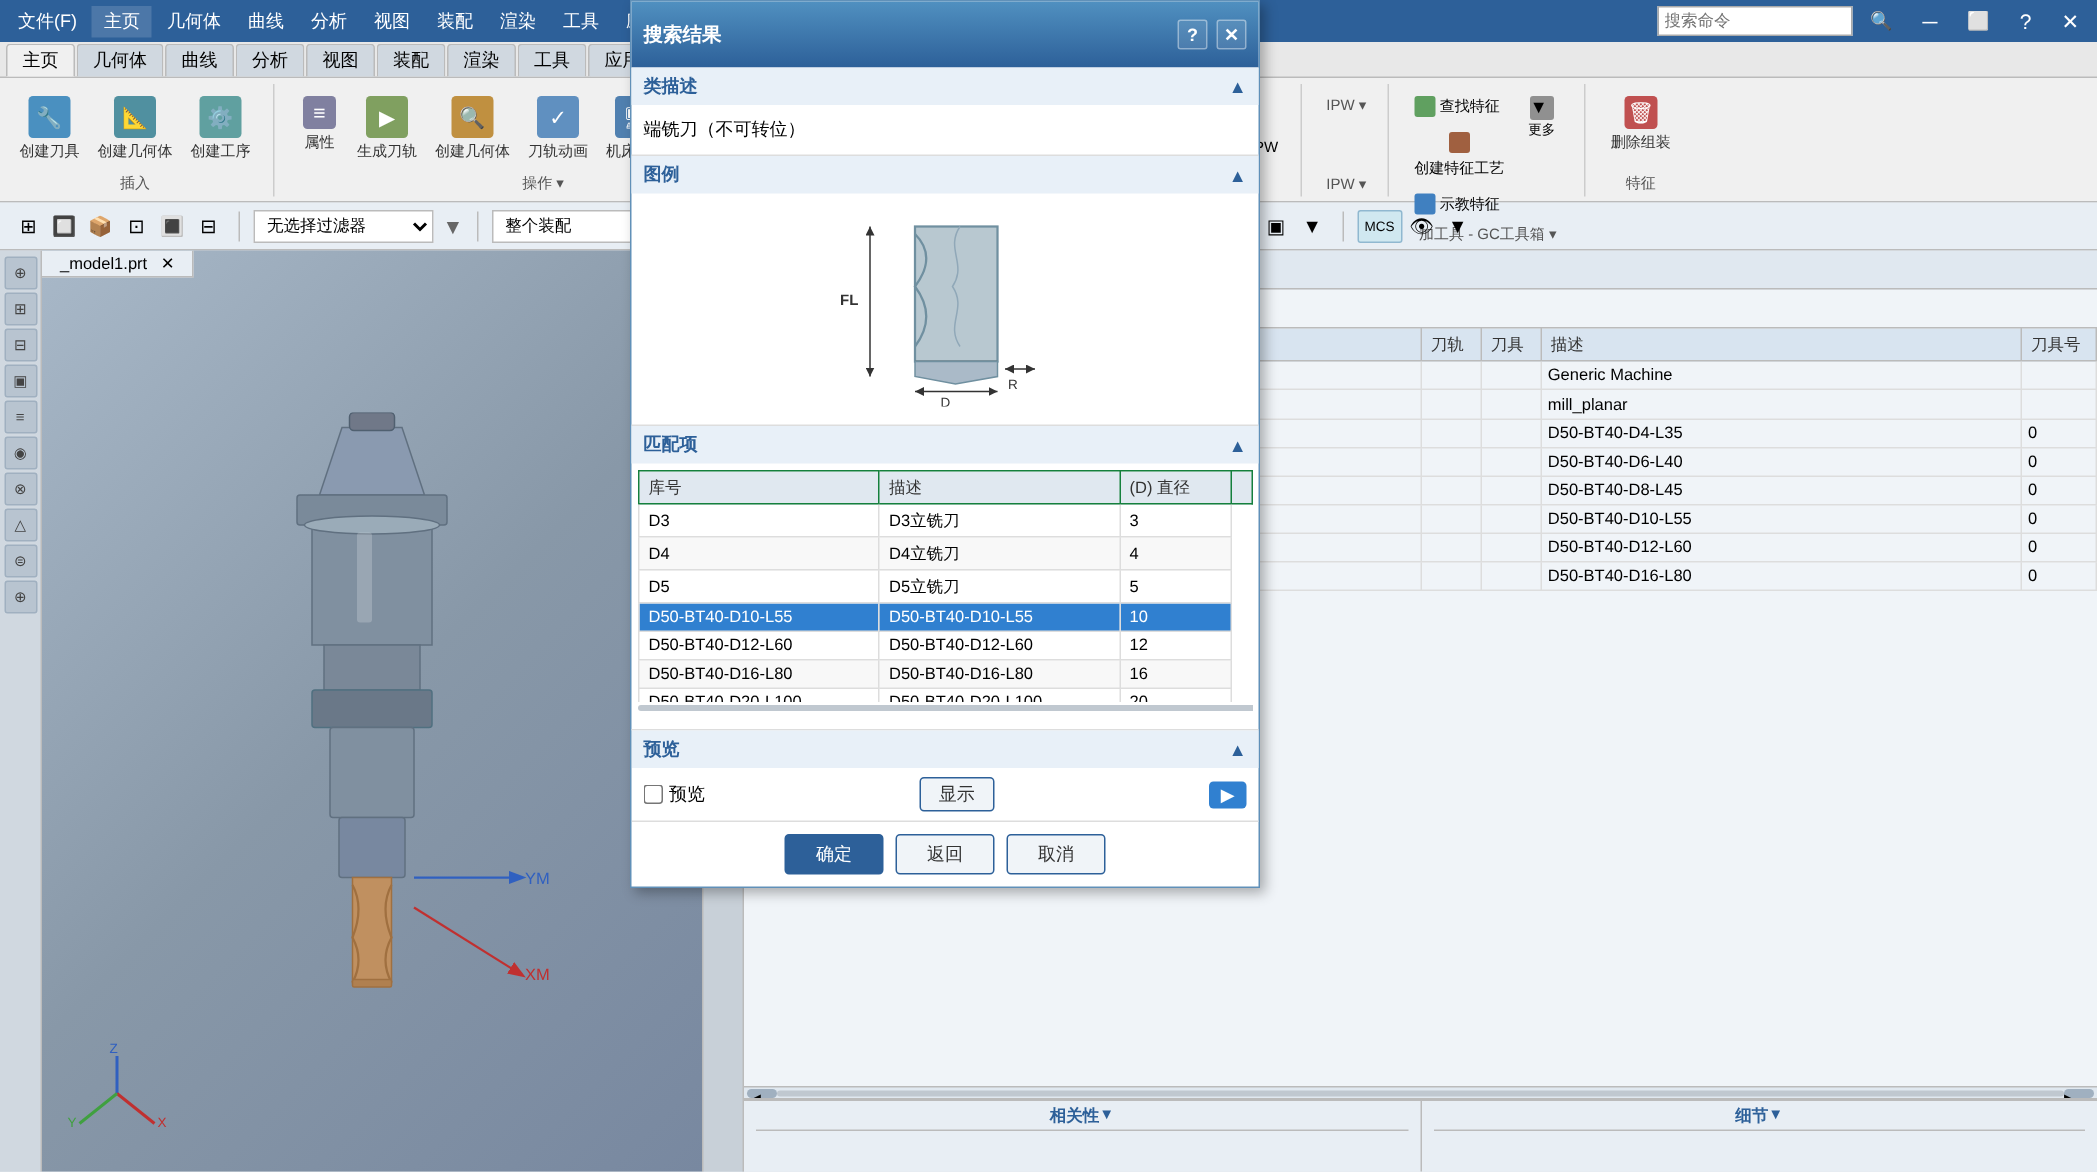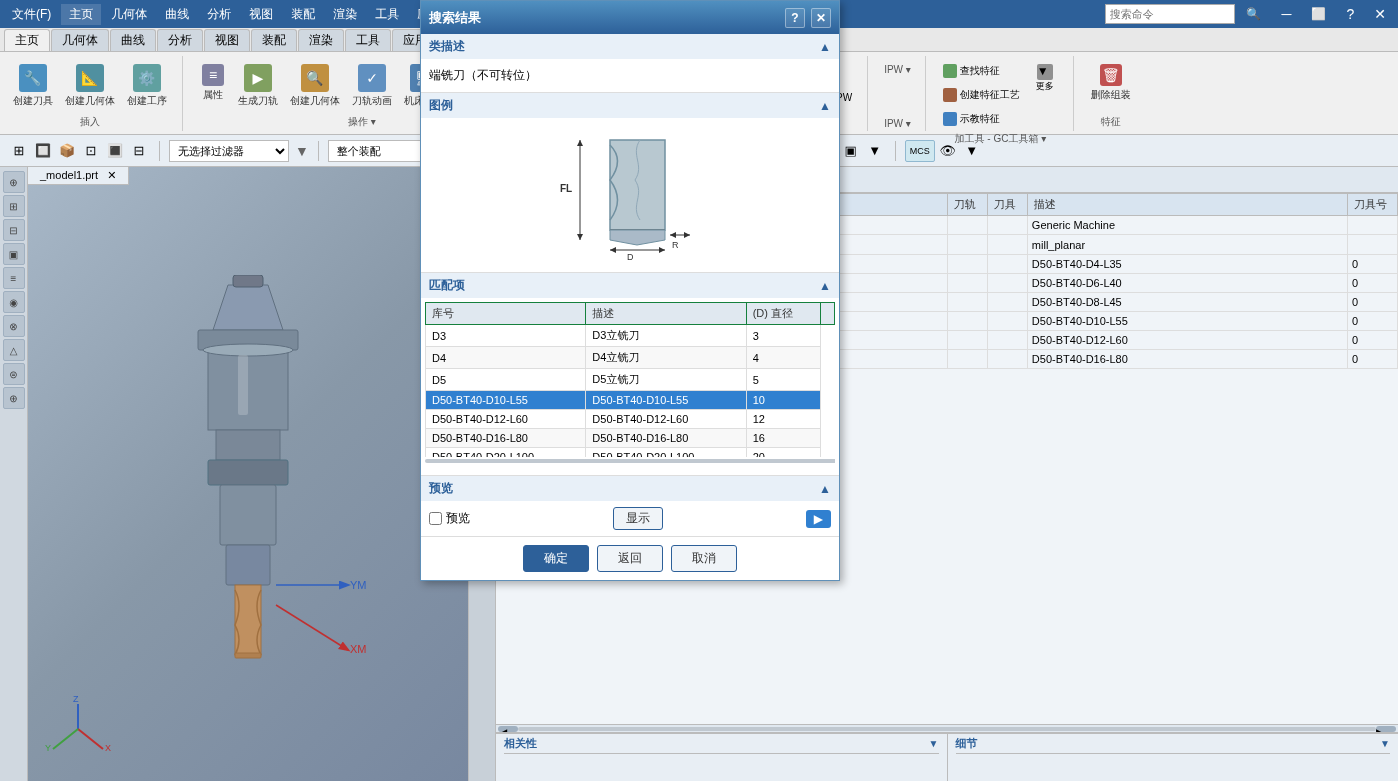--- a/index.html
+++ b/index.html
@@ -40,21 +40,21 @@
     .left-panel { width: 28px; background: #d0d8e0; border-right: 1px solid #bbb; display: flex; flex-direction: column; align-items: center; padding: 4px 0; gap: 2px; }
     .left-icon { width: 22px; height: 22px; background: #b8c4d0; border: 1px solid #a0b0c0; border-radius: 2px; cursor: pointer; display: flex; align-items: center; justify-content: center; font-size: 10px; color: #444; }
 
     
     .viewport { flex: 1; background: linear-gradient(135deg, #a8b8c8 0%, #8898a8 50%, #7888a0 100%); position: relative; overflow: hidden; min-width: 350px; max-width: 440px; }
     .viewport-tab { position: absolute; top: 0; left: 0; background: #e8eef4; border-right: 1px solid #bbb; border-bottom: 1px solid #bbb; padding: 2px 12px; font-size: 11px; cursor: pointer; }
 
     
     .dialog-overlay { position: absolute; left: 420px; top: 0; width: 420px; z-index: 100; }
     .dialog { background: white; border: 1px solid #6090b8; box-shadow: 3px 3px 8px rgba(0,0,0,0.3); }
-    .dialog-header { background: linear-gradient(to bottom, #5090c0, #2d6099); color: white; height: 33px; display: flex; align-items: center; padding: 0 8px; gap: 6px; font-size: 13px; font-weight: bold; }
+    .dialog-header { background: linear-gradient(to bottom, #5090c0, #2d6099); color: white; height: 44px; display: flex; align-items: center; padding: 0 8px; gap: 6px; font-size: 13px; font-weight: bold; }
     .dialog-header-btn { width: 20px; height: 20px; border: 1px solid rgba(255,255,255,0.4); border-radius: 2px; cursor: pointer; display: flex; align-items: center; justify-content: center; color: white; font-size: 12px; background: rgba(255,255,255,0.1); }
     .dialog-section { border-bottom: 1px solid #ddd; }
     .dialog-section-header { background: #e8f0f8; padding: 4px 8px; display: flex; align-items: center; justify-content: space-between; cursor: pointer; font-size: 12px; font-weight: bold; color: #2d6099; }
     .dialog-section-content { padding: 8px; }
     .section-toggle { color: #2d6099; font-size: 12px; }
 
     
     .match-table { width: 100%; border-collapse: collapse; font-size: 11px; }
     .match-table th { background: #e0e8f0; border: 1px solid #15803d; padding: 3px 6px; text-align: left; font-weight: normal; color: #333; }
     .match-table td { border: 1px solid #ddd; padding: 3px 6px; cursor: pointer; }
@@ -68,29 +68,29 @@
     .preview-check { display: flex; align-items: center; gap: 4px; }
     .dialog-footer { padding: 8px; display: flex; justify-content: center; gap: 8px; border-top: 1px solid #ddd; }
     .dialog-btn { padding: 4px 20px; border: 1px solid #2d6099; border-radius: 3px; cursor: pointer; font-size: 12px; }
     .dialog-btn-primary { background: #2d6099; color: white; }
     .dialog-btn-secondary { background: #f0f4f8; color: #333; }
 
     .op-nav-header { background: #e0e8f0; padding: 4px 8px; display: flex; align-items: center; gap: 6px; border-bottom: 1px solid #bbb; font-size: 12px; font-weight: bold; }
     .op-nav-header-checkbox { width: 14px; height: 14px; border: 1px solid #888; background: white; display: flex; align-items: center; justify-content: center; }
 
     .op-tree { flex: 1; overflow-y: auto; font-size: 11px; }
-    .op-tree table { width: 100%; border-collapse: collapse; }
+    .op-tree table { width: 100%; border-collapse: collapse; margin-top: 25px; }
     .op-tree th { background: #d8e4f0; border: 1px solid #bbb; padding: 3px 6px; text-align: left; font-weight: normal; color: #333; font-size: 11px; white-space: nowrap; }
     .op-tree td { border: 1px solid #ddd; padding: 2px 4px; white-space: nowrap; font-size: 11px; }
     .tree-item { display: flex; align-items: center; gap: 3px; }
     .tree-indent { display: inline-block; }
     .tree-icon { width: 14px; height: 14px; background: #6090c0; border-radius: 2px; display: inline-flex; align-items: center; justify-content: center; color: white; font-size: 9px; }
     .folder-icon { background: #e8a020; }
     .tree-expand { cursor: pointer; color: #666; font-size: 10px; width: 10px; }
-    .bottom-panel-header { font-size: 11px; font-weight: bold; color: #2d6099; border-bottom: 1px solid #bbb; padding-bottom: 2px; margin-bottom: 4px; display: flex; justify-content: space-between; align-items: center; }
+    .bottom-panel-header { font-size: 11px; font-weight: bold; color: #2d6099; border-bottom: 1px solid #bbb; padding-bottom: 2px; margin-bottom: 4px; display: flex; justify-content: center; align-items: center; }
     .bottom-chevron { color: #2d6099; font-size: 10px; cursor: pointer; }
 
     
     ::-webkit-scrollbar { width: 8px; height: 8px; }
     ::-webkit-scrollbar-track { background: #e8e8e8; }
     ::-webkit-scrollbar-thumb { background: #a0b0c0; border-radius: 4px; }
 
     .nav-scrollbar { height: 8px; background: #e0e8f0; border-top: 1px solid #bbb; display: flex; align-items: center; padding: 0 2px; }
     .nav-scrollbar-inner { flex: 1; height: 4px; background: #c0c8d0; border-radius: 2px; }
   </style>
@@ -251,21 +251,21 @@
       <div class="ribbon-group-label">IPW ▾</div>
     </div>
 
     <div class="ribbon-group">
       <div class="ribbon-group-items">
         <div style="display:flex;flex-direction:column;gap:2px">
           <div class="ribbon-btn" style="flex-direction:row;gap:3px;align-items:flex-start">
             <div style="width:14px;height:14px;background:#60a060;border-radius:2px"></div>
             <span style="font-size:10px">查找特征</span>
           </div>
-          <div class="ribbon-btn" style="flex-direction:row;gap:3px;align-items:center">
+          <div class="ribbon-btn" style="flex-direction:column;gap:3px;align-items:center">
             <div style="width:14px;height:14px;background:#a06040;border-radius:2px"></div>
             <span style="font-size:10px">创建特征工艺</span>
           </div>
           <div class="ribbon-btn" style="flex-direction:row;gap:3px;align-items:center">
             <div style="width:14px;height:14px;background:#4080c0;border-radius:2px"></div>
             <span style="font-size:10px">示教特征</span>
           </div>
         </div>
         <div class="ribbon-btn">
           <div style="width:16px;height:16px;background:#909090;border-radius:2px">▼</div>

